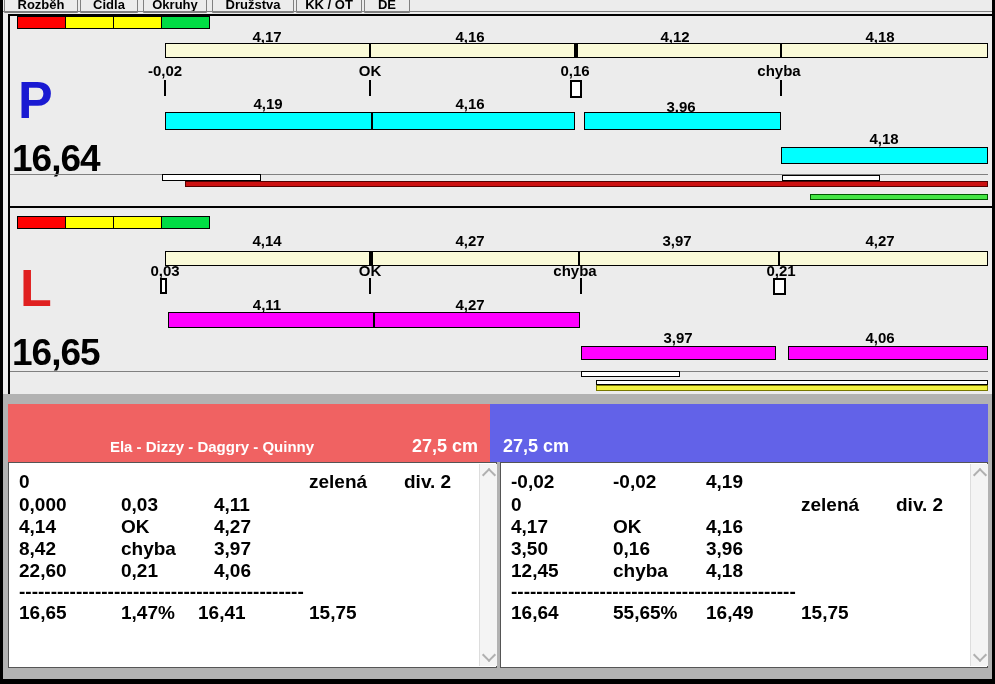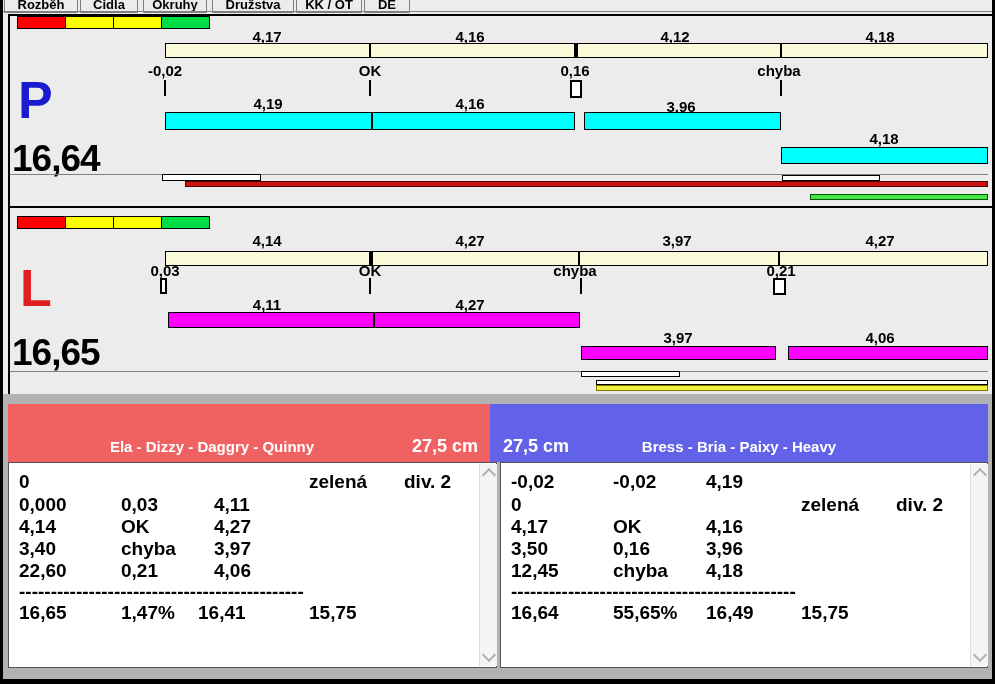--- a/index.html
+++ b/index.html
@@ -145,39 +145,38 @@
     <div class="trace" style="left:586px;top:172px;width:392px;height:5px;background:#fff;"></div>
     <div class="trace" style="left: 586px; top: 177px; width: 392px; height: 6px; border-color: rgb(119, 119, 0); background-color: rgb(242, 242, 64);"></div>
   </div>
 
   <div class="abs" style="left:0;top:394px;width:995px;height:290px;background:#b2b2b2;"></div>
 
   <div class="teambox" style="left: 8px; top: 404px; width: 482px; background-color: rgb(240, 98, 98);"></div>
   <div class="teambox" style="left: 490px; top: 404px; width: 498px; background-color: rgb(98, 98, 232);"></div>
 
   <div class="tmem" style="left:4px;top:438px;width:392px;margin-left:12px;">Ela - Dizzy - Daggry - Quinny</div>
-  <div class="tmem" style="left:490px;top:438px;width:498px;">Bress - Bria - Paixy - Heavy</div>
 
   <div class="sizelbl" style="left:400px;top:430px;width:90px;height:32px;">27,5 cm</div>
   <div class="sizelbl" style="left:490px;top:430px;width:92px;height:32px;">27,5 cm</div>
 
   <div class="table" style="left:8px;top:462px;width:489px;height:206px;">
     <div class="cell" style="left:10px;top:8px;">0</div>
     <div class="cell" style="left:300px;top:8px;">zelená</div>
     <div class="cell" style="left:395px;top:8px;">div. 2</div>
 
     <div class="cell" style="left:10px;top:31px;">0,000</div>
     <div class="cell" style="left:112px;top:31px;">0,03</div>
     <div class="cell" style="left:205px;top:31px;">4,11</div>
 
     <div class="cell" style="left:10px;top:53px;">4,14</div>
     <div class="cell" style="left:112px;top:53px;">OK</div>
     <div class="cell" style="left:205px;top:53px;">4,27</div>
 
-    <div class="cell" style="left:10px;top:75px;">3,40</div>
+    <div class="cell" style="left:10px;top:75px;">8,42</div>
     <div class="cell" style="left:112px;top:75px;">chyba</div>
     <div class="cell" style="left:205px;top:75px;">3,97</div>
 
     <div class="cell" style="left:10px;top:97px;">22,60</div>
     <div class="cell" style="left:112px;top:97px;">0,21</div>
     <div class="cell" style="left:205px;top:97px;">4,06</div>
 
     <div class="dashrow" style="left:10px;top:118px;">---------------------------------------------</div>
 
     <div class="cell" style="left:10px;top:139px;">16,65</div>

